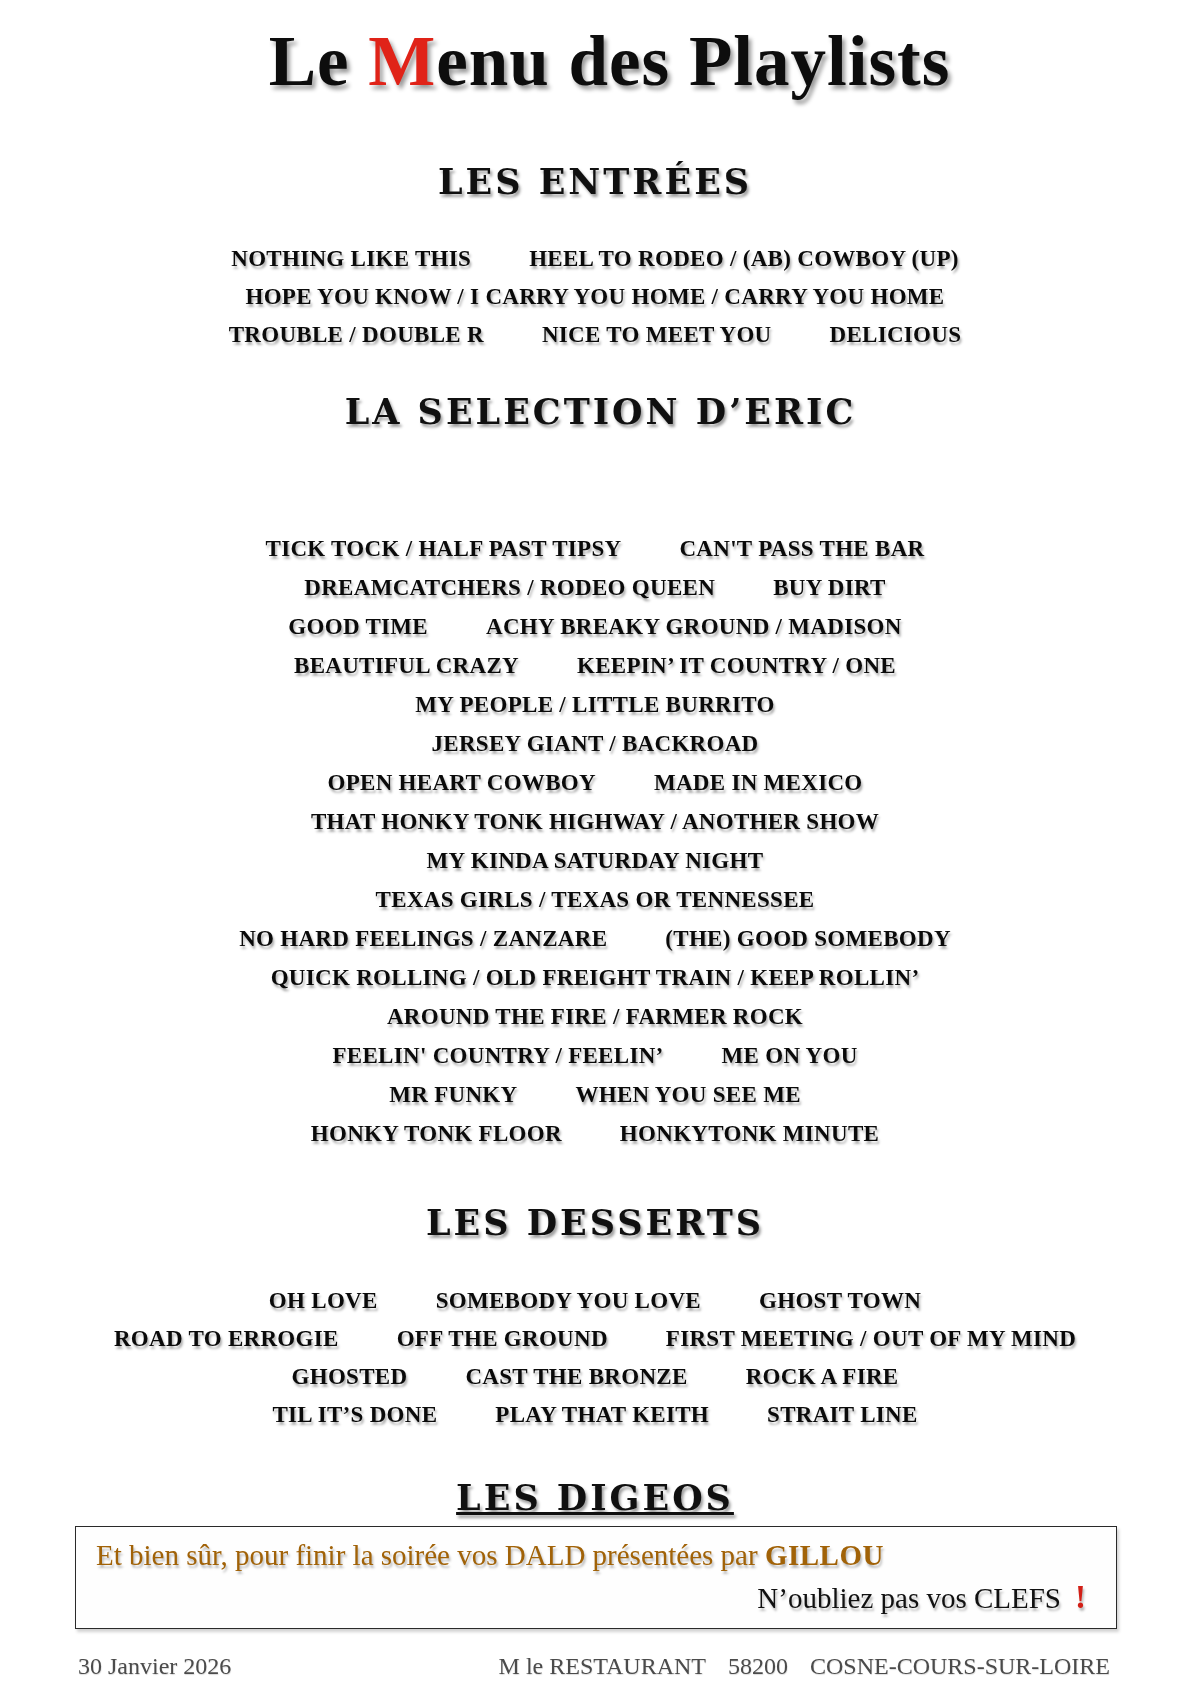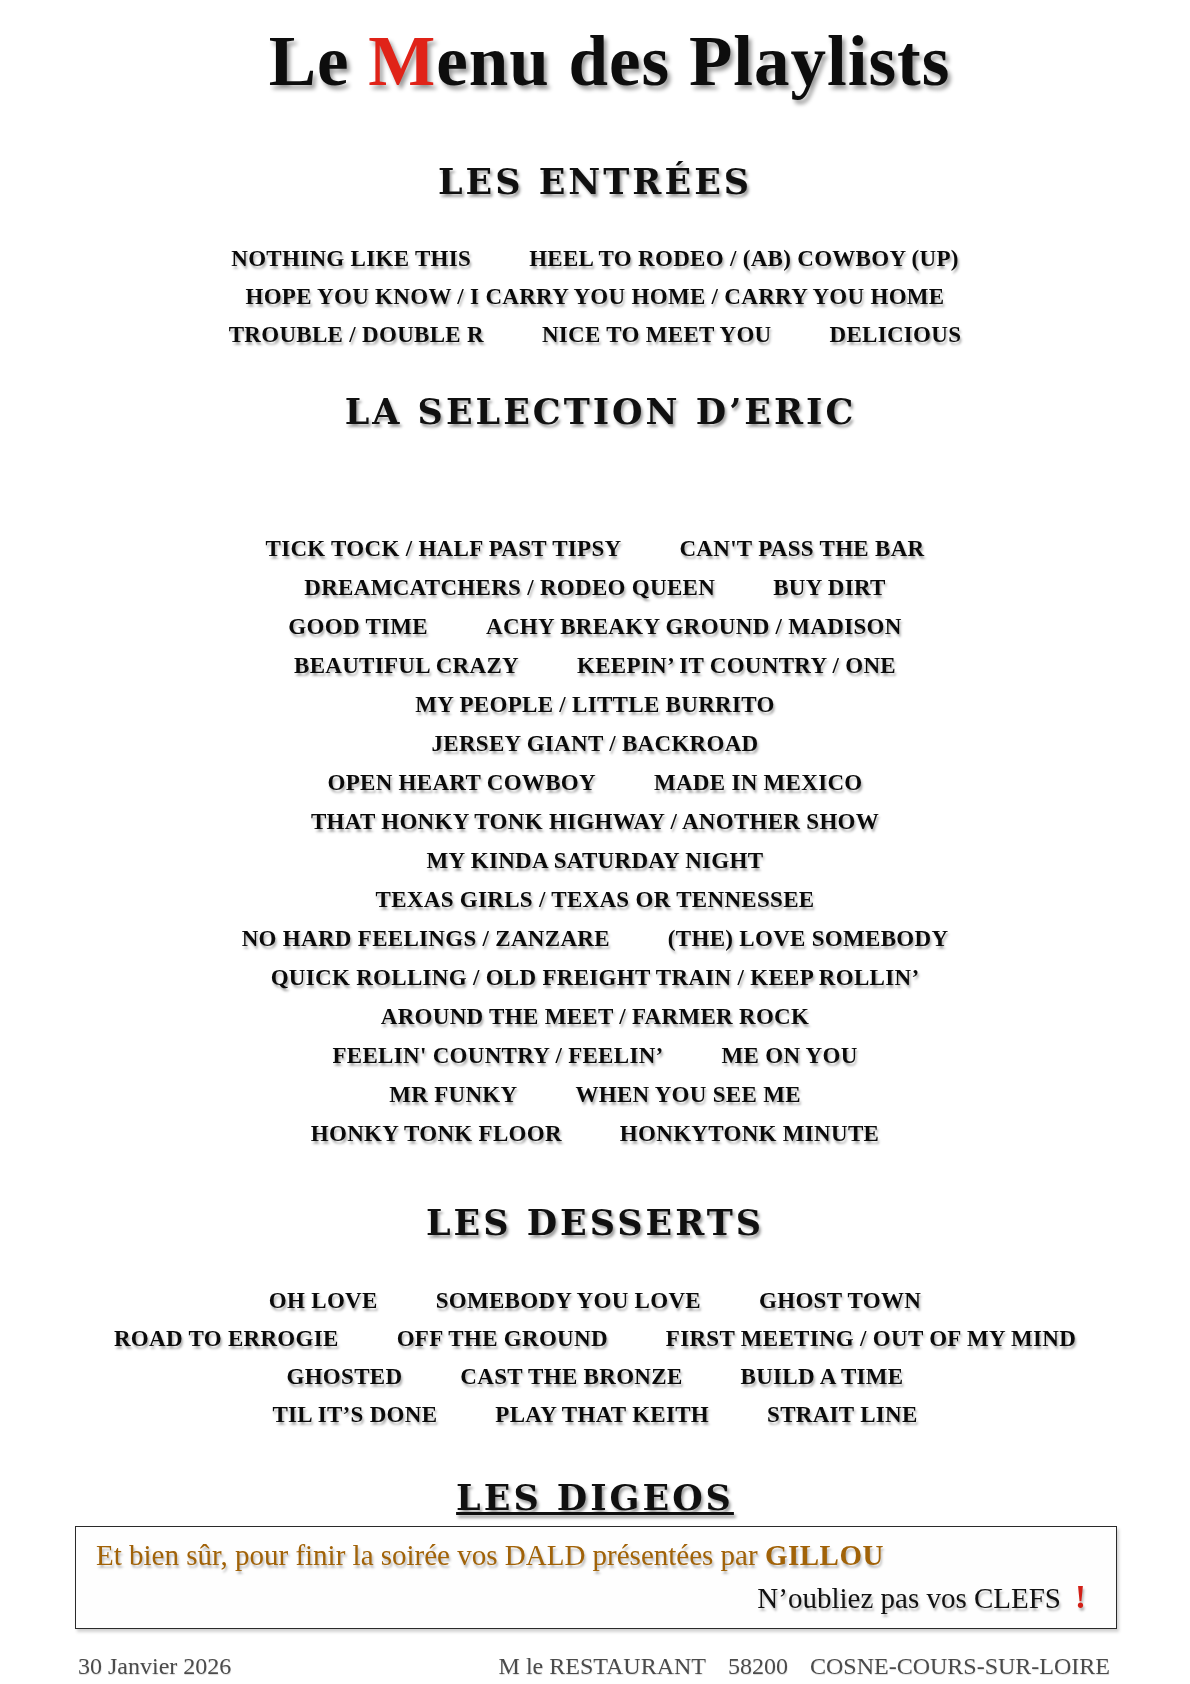--- a/index.html
+++ b/index.html
@@ -175,27 +175,27 @@
           <span class="seg">THAT HONKY TONK HIGHWAY / ANOTHER SHOW</span>
         </div>
         <div class="line">
           <span class="seg">MY KINDA SATURDAY NIGHT</span>
         </div>
         <div class="line">
           <span class="seg">TEXAS GIRLS / TEXAS OR TENNESSEE</span>
         </div>
         <div class="line">
           <span class="seg">NO HARD FEELINGS / ZANZARE</span>
-          <span class="seg">(THE) LOVE SOMEBODY</span>
+          <span class="seg">(THE) GOOD SOMEBODY</span>
         </div>
         <div class="line">
           <span class="seg">QUICK ROLLING / OLD FREIGHT TRAIN / KEEP ROLLIN’</span>
         </div>
         <div class="line">
-          <span class="seg">AROUND THE MEET / FARMER ROCK</span>
+          <span class="seg">AROUND THE FIRE / FARMER ROCK</span>
         </div>
         <div class="line">
           <span class="seg">FEELIN' COUNTRY / FEELIN’</span>
           <span class="seg">ME ON YOU</span>
         </div>
         <div class="line">
           <span class="seg">MR FUNKY</span>
           <span class="seg">WHEN YOU SEE ME</span>
         </div>
         <div class="line">
@@ -214,21 +214,21 @@
           <span class="seg">GHOST TOWN</span>
         </div>
         <div class="line">
           <span class="seg">ROAD TO ERROGIE</span>
           <span class="seg">OFF THE GROUND</span>
           <span class="seg">FIRST MEETING / OUT OF MY MIND</span>
         </div>
         <div class="line">
           <span class="seg">GHOSTED</span>
           <span class="seg">CAST THE BRONZE</span>
-          <span class="seg">BUILD A TIME</span>
+          <span class="seg">ROCK A FIRE</span>
         </div>
         <div class="line">
           <span class="seg">TIL IT’S DONE</span>
           <span class="seg">PLAY THAT KEITH</span>
           <span class="seg">STRAIT LINE</span>
         </div>
       </div>
     </section>
 
   <h2 class="section-header digeos-header">LES DIGEOS</h2>

